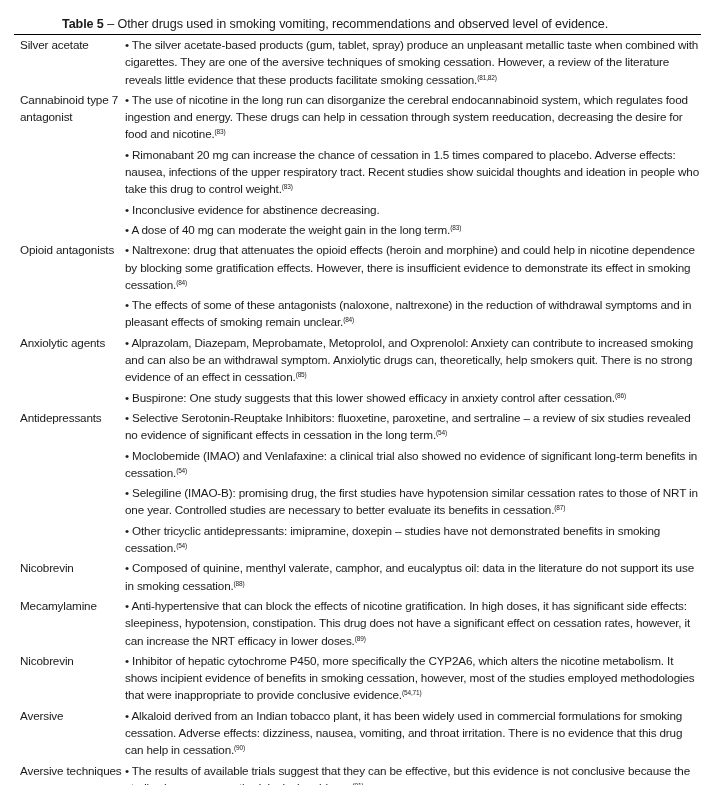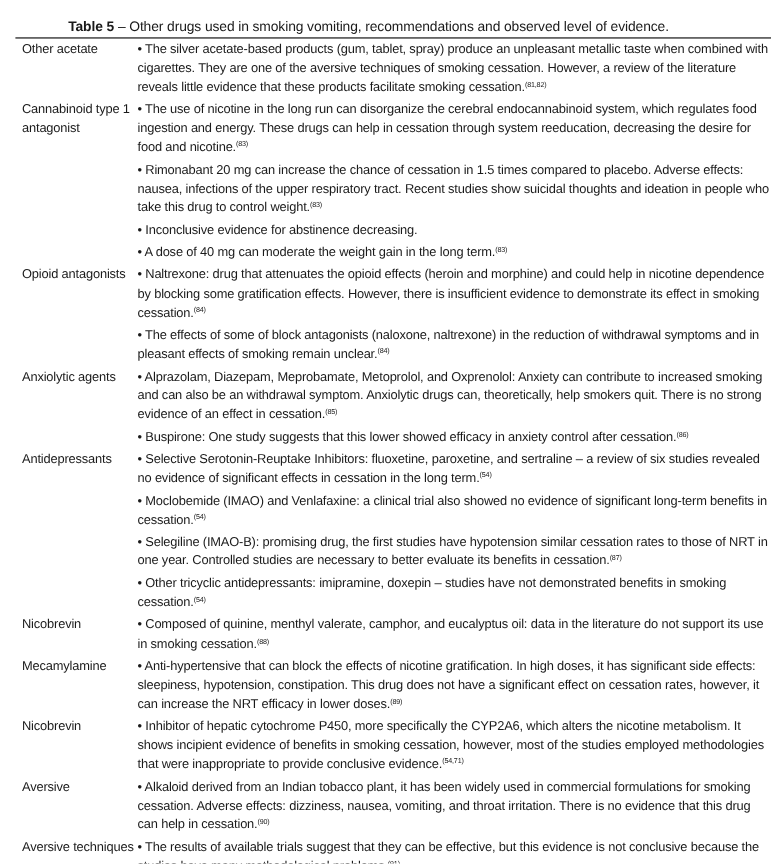--- a/index.html
+++ b/index.html
@@ -74,39 +74,39 @@
 <body>
 
 <div class="table-wrap">
   <div class="caption">
     <span class="label">Table 5</span><span> – </span><span>Other drugs used in smoking vomiting, recommendations and observed level of evidence.</span>
   </div>
   <div class="rule-top"></div>
   <table>
     <tbody id="table-body">
         <tr>
-          <td class="drug">Other acetate</td>
+          <td class="drug">Silver acetate</td>
           <td class="notes">
             <div class="bullet"><span>•</span><span> </span><span>The silver acetate-based products (gum, tablet, spray) produce an unpleasant metallic taste when combined with cigarettes. They are one of the aversive techniques of smoking cessation. However, a review of the literature reveals little evidence that these products facilitate smoking cessation.</span><sup>(81,82)</sup></div>
           </td>
         </tr>
         <tr>
-          <td class="drug">Cannabinoid type 1 antagonist</td>
+          <td class="drug">Cannabinoid type 7 antagonist</td>
           <td class="notes">
             <div class="bullet"><span>•</span><span> </span><span>The use of nicotine in the long run can disorganize the cerebral endocannabinoid system, which regulates food ingestion and energy. These drugs can help in cessation through system reeducation, decreasing the desire for food and nicotine.</span><sup>(83)</sup></div>
             <div class="bullet"><span>•</span><span> </span><span>Rimonabant 20 mg can increase the chance of cessation in 1.5 times compared to placebo. Adverse effects: nausea, infections of the upper respiratory tract. Recent studies show suicidal thoughts and ideation in people who take this drug to control weight.</span><sup>(83)</sup></div>
             <div class="bullet"><span>•</span><span> </span><span>Inconclusive evidence for abstinence decreasing.</span></div>
             <div class="bullet"><span>•</span><span> </span><span>A dose of 40 mg can moderate the weight gain in the long term.</span><sup>(83)</sup></div>
           </td>
         </tr>
         <tr>
           <td class="drug">Opioid antagonists</td>
           <td class="notes">
             <div class="bullet"><span>•</span><span> </span><span>Naltrexone: drug that attenuates the opioid effects (heroin and morphine) and could help in nicotine dependence by blocking some gratification effects. However, there is insufficient evidence to demonstrate its effect in smoking cessation.</span><sup>(84)</sup></div>
-            <div class="bullet"><span>•</span><span> </span><span>The effects of some of block antagonists (naloxone, naltrexone) in the reduction of withdrawal symptoms and in pleasant effects of smoking remain unclear.</span><sup>(84)</sup></div>
+            <div class="bullet"><span>•</span><span> </span><span>The effects of some of these antagonists (naloxone, naltrexone) in the reduction of withdrawal symptoms and in pleasant effects of smoking remain unclear.</span><sup>(84)</sup></div>
           </td>
         </tr>
         <tr>
           <td class="drug">Anxiolytic agents</td>
           <td class="notes">
             <div class="bullet"><span>•</span><span> </span><span>Alprazolam, Diazepam, Meprobamate, Metoprolol, and Oxprenolol: Anxiety can contribute to increased smoking and can also be an withdrawal symptom. Anxiolytic drugs can, theoretically, help smokers quit. There is no strong evidence of an effect in cessation.</span><sup>(85)</sup></div>
             <div class="bullet"><span>•</span><span> </span><span>Buspirone: One study suggests that this lower showed efficacy in anxiety control after cessation.</span><sup>(86)</sup></div>
           </td>
         </tr>
         <tr>

